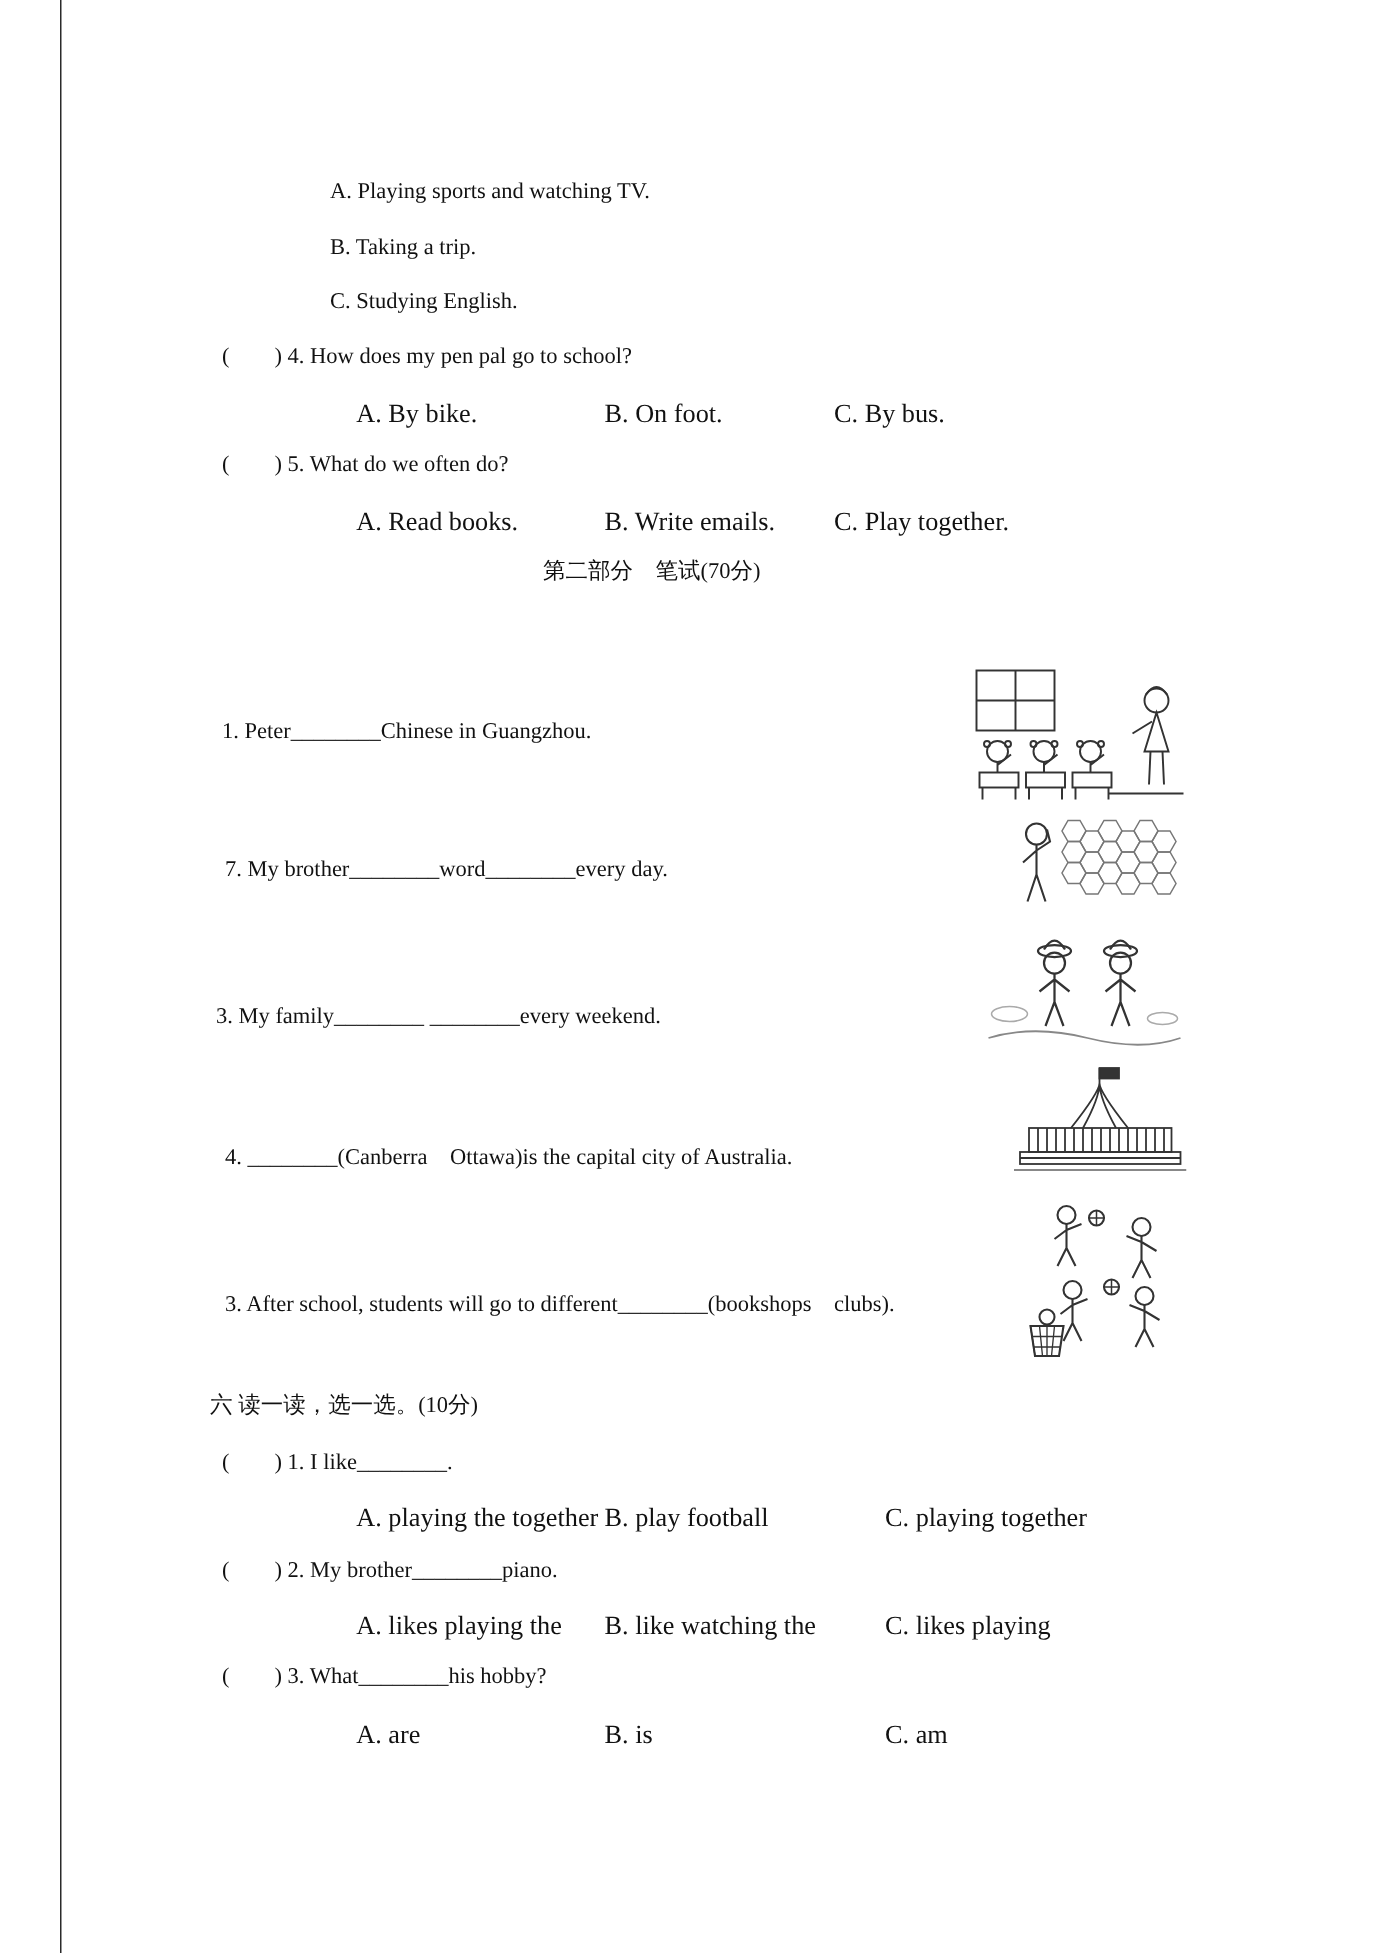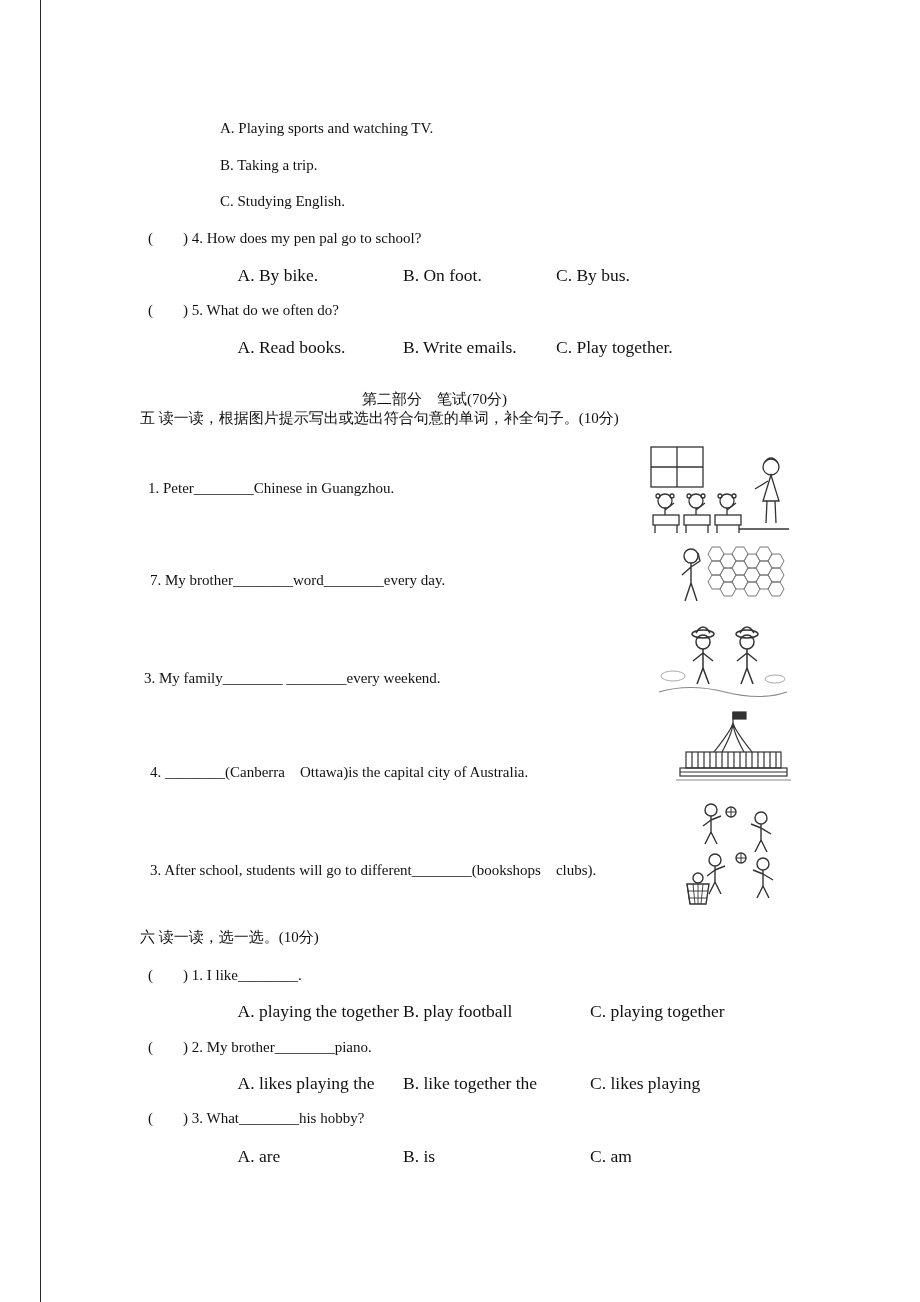--- a/index.html
+++ b/index.html
@@ -1,21 +1,21 @@
 <!DOCTYPE html>
 <html><head>
 <meta charset="utf-8">
 <style>
   * { margin:0; padding:0; box-sizing:border-box; }
   html,body { width:920px; height:1302px; background:#ffffff; }
   body { font-family:"Liberation Serif","DejaVu Serif",serif; color:#111; }
   .page { position:relative; width:920px; height:1302px; background:#fff; overflow:hidden; }
   .vline { position:absolute; left:40px; top:0; width:1px; height:1302px; background:#2a2a2a; }
   .line { position:absolute; font-size:15px; line-height:1.25; white-space:pre; }
-  .center { left:0; width:869px; text-align:center;margin-top:18px; }
+  .center { left:0; width:869px; text-align:center; }
   .opt-row { position:absolute; font-size:17.5px; height:22px; width:680px; white-space:pre; }
   .opt { position:absolute; top:0; white-space:pre; }
   .oB-listen { left:183px; }
   .oC-listen { left:336px; }
   .oB-six { left:183px; }
   .oC-six { left:370px; }
   .img { position:absolute; }
   svg { display:block; }
 </style>
 </head>
@@ -38,21 +38,20 @@
 
   <div class="line" style="left:148px; top:301px">(        ) 5. What do we often do?</div>
   <div class="opt-row" style="left:220px; top:337px">
     <span class="opt">A. Read books.</span>
     <span class="opt oB-listen">B. Write emails.</span>
     <span class="opt oC-listen">C. Play together.</span>
   </div>
 
   <div class="line center" style="top:372px">第二部分　笔试(70分)</div>
 
-  <div class="line" style="left:140px; top:409px">五 读一读，根据图片提示写出或选出符合句意的单词，补全句子。(10分)</div>
 
   <div class="line" style="left:148px; top:479px">1. Peter________Chinese in Guangzhou.</div>
   <div class="line" style="left:150px; top:571px">7. My brother________word________every day.</div>
   <div class="line" style="left:144px; top:669px">3. My family________ ________every weekend.</div>
   <div class="line" style="left:150px; top:763px">4. ________(Canberra    Ottawa)is the capital city of Australia.</div>
   <div class="line" style="left:150px; top:861px">3. After school, students will go to different________(bookshops    clubs).</div>
 
   <div class="img" style="left:643px; top:443px">
     <svg width="148" height="92" viewBox="0 0 148 92" aria-label="classroom-teacher-and-students">
       <g fill="none" stroke="#333" stroke-width="1.3">
@@ -205,21 +204,21 @@
   <div class="line" style="left:148px; top:966px">(        ) 1. I like________.</div>
   <div class="opt-row" style="left:220px; top:1001px">
     <span class="opt">A. playing the together</span>
     <span class="opt oB-six">B. play football</span>
     <span class="opt oC-six">C. playing together</span>
   </div>
 
   <div class="line" style="left:148px; top:1038px">(        ) 2. My brother________piano.</div>
   <div class="opt-row" style="left:220px; top:1073px">
     <span class="opt">A. likes playing the</span>
-    <span class="opt oB-six">B. like together the</span>
+    <span class="opt oB-six">B. like watching the</span>
     <span class="opt oC-six">C. likes playing</span>
   </div>
 
   <div class="line" style="left:148px; top:1109px">(        ) 3. What________his hobby?</div>
   <div class="opt-row" style="left:220px; top:1146px">
     <span class="opt">A. are</span>
     <span class="opt oB-six">B. is</span>
     <span class="opt oC-six">C. am</span>
   </div>
 

